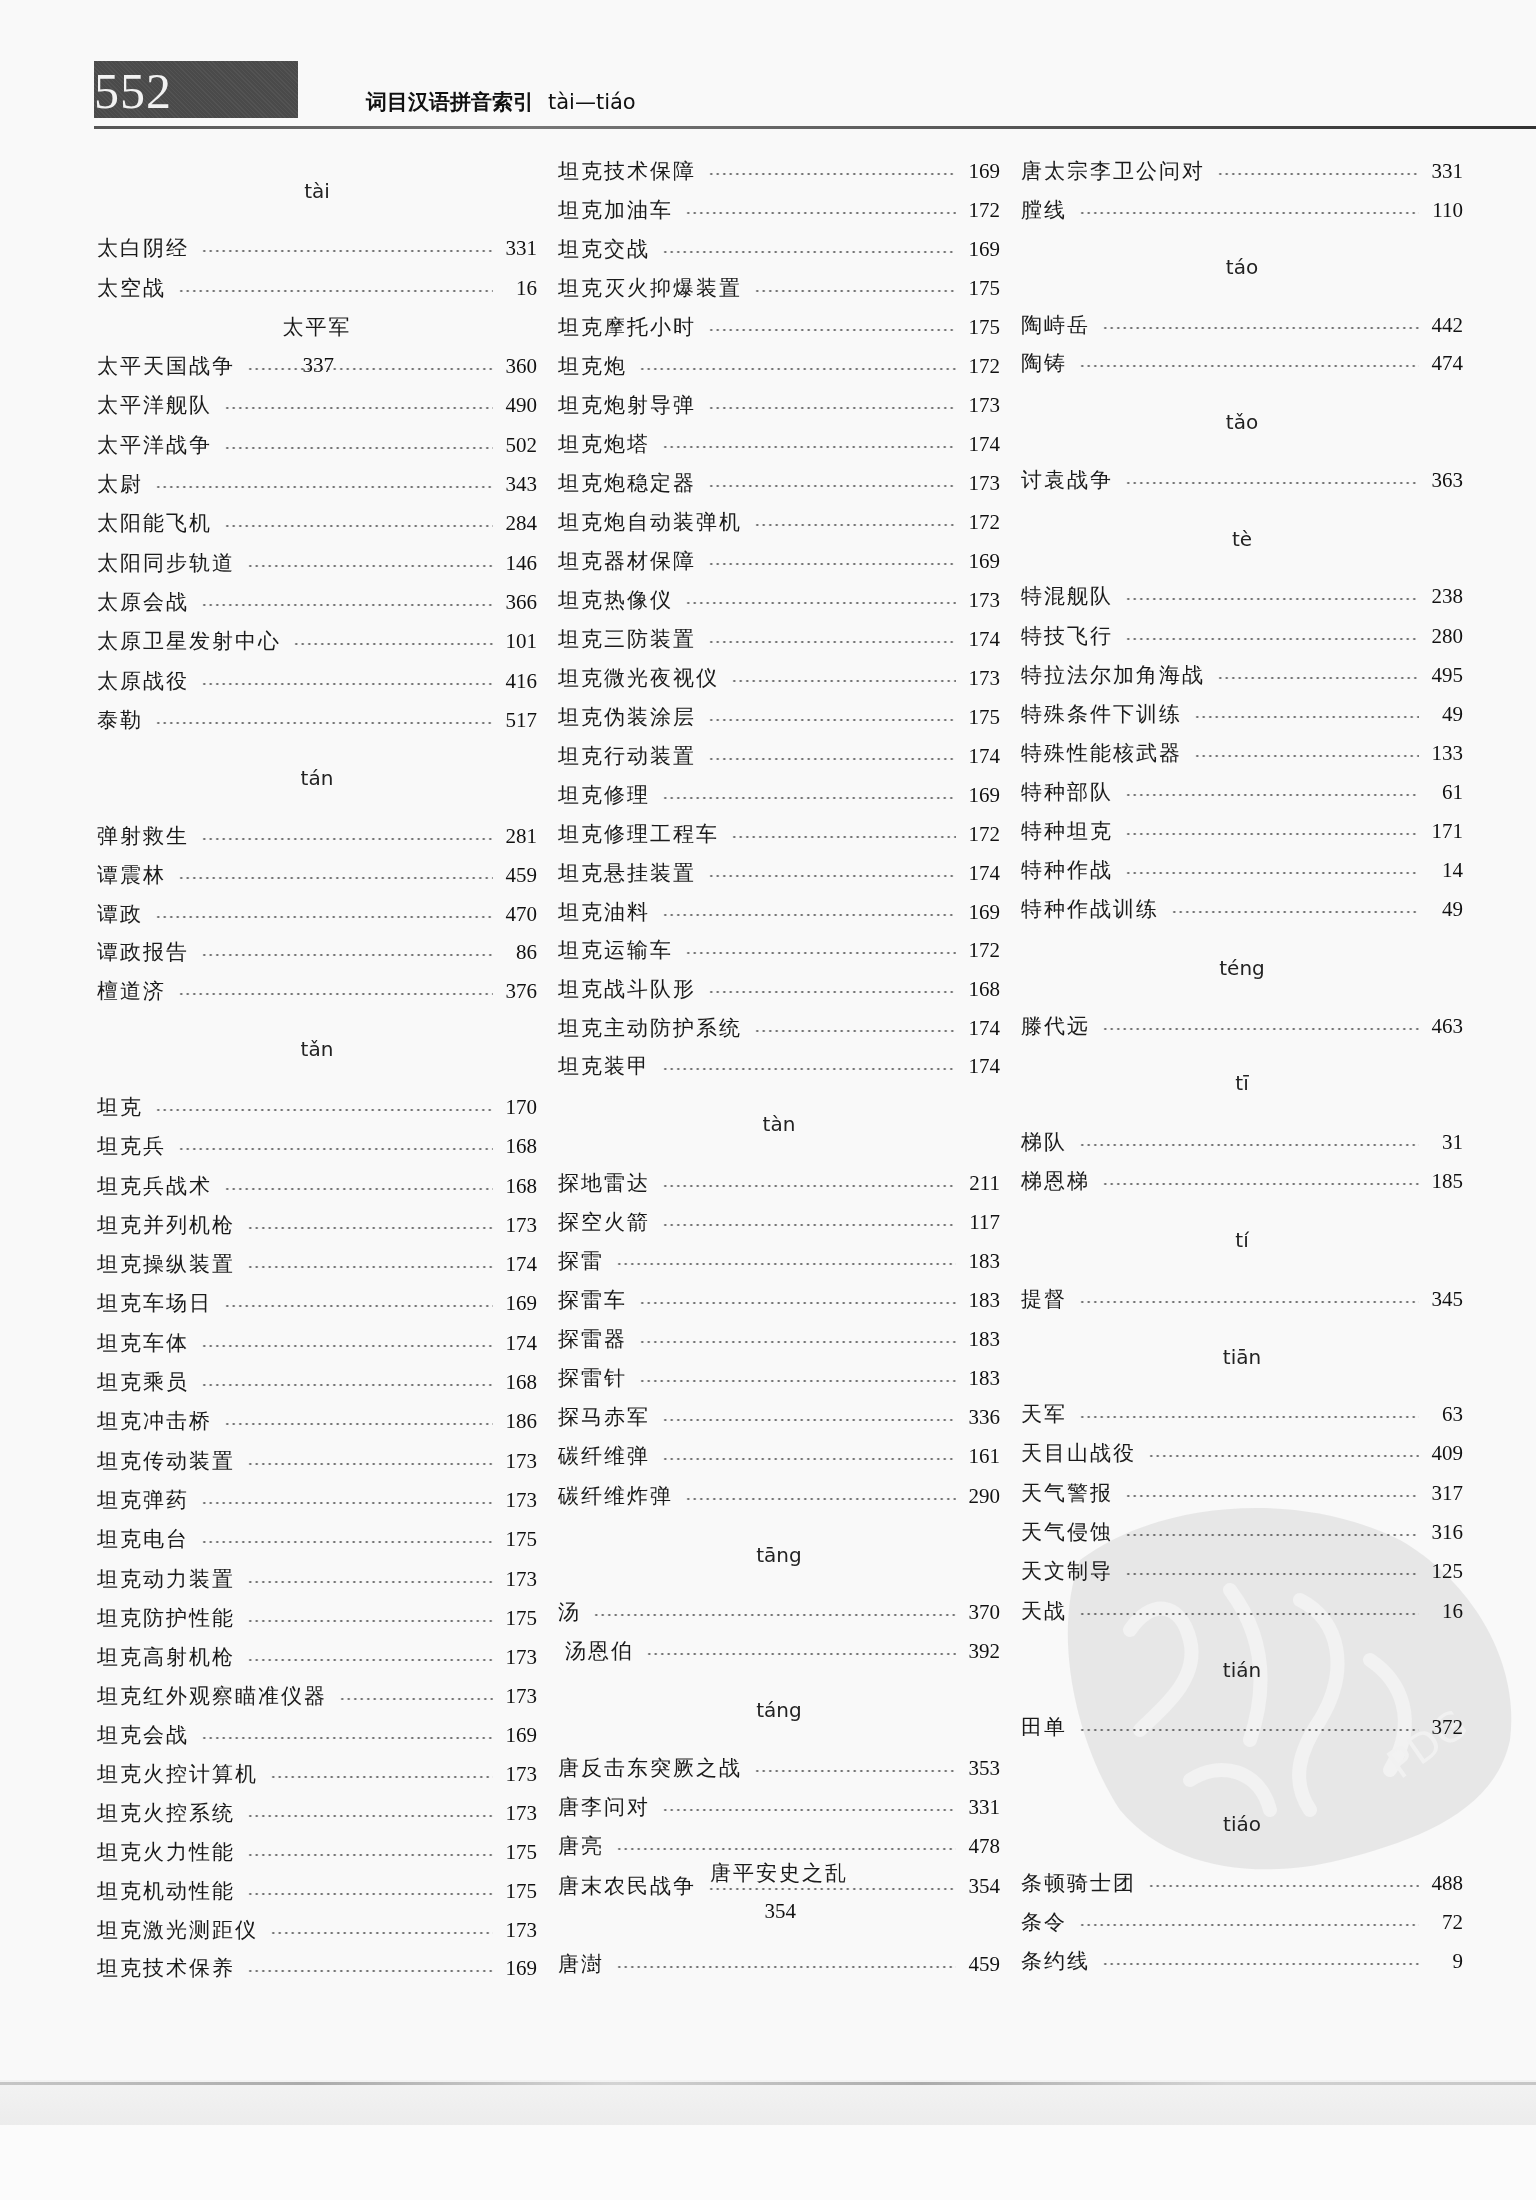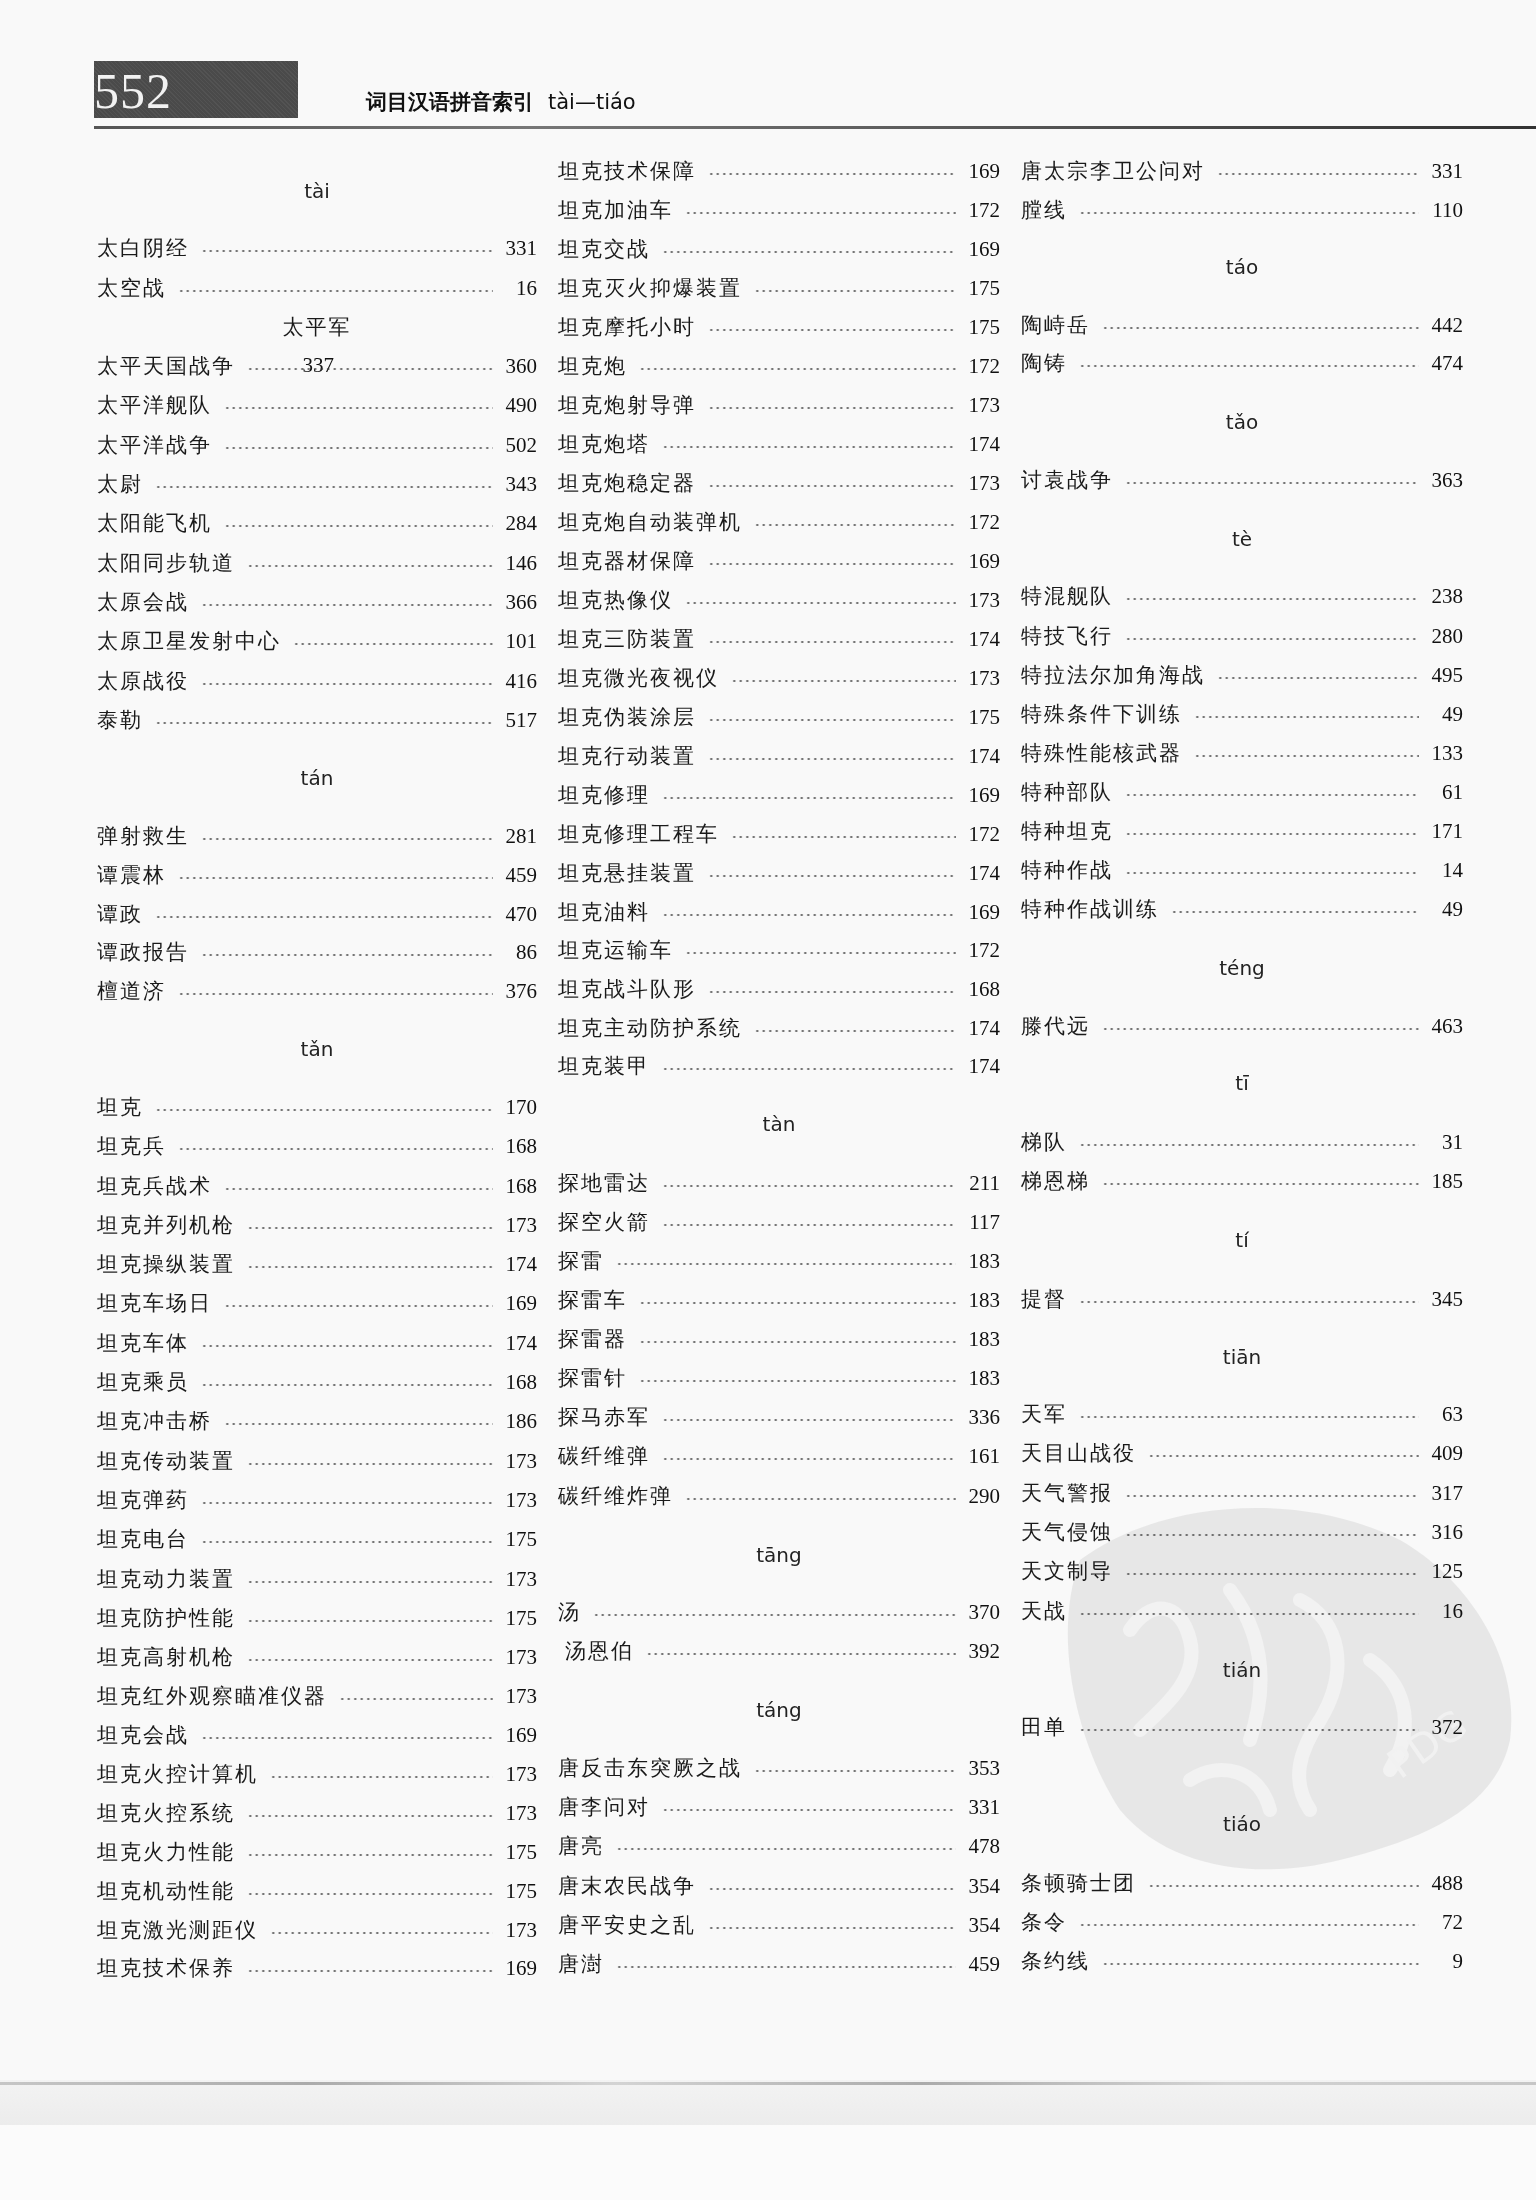--- a/index.html
+++ b/index.html
@@ -495,21 +495,21 @@
     <div class="entry" style="top: 1846px;">
       <span class="term">唐亮</span>
       <span class="leader"></span>
       <span class="page-ref">478</span>
     </div>
     <div class="entry" style="top: 1886px;">
       <span class="term">唐末农民战争</span>
       <span class="leader"></span>
       <span class="page-ref">354</span>
     </div>
-    <div class="entry" style="top: 1925px;">
+    <div class="entry" style="top: 1873px; flex-direction: column;">
       <span class="term">唐平安史之乱</span>
       <span class="leader"></span>
       <span class="page-ref">354</span>
     </div>
     <div class="entry" style="top: 1964px;">
       <span class="term">唐澍</span>
       <span class="leader"></span>
       <span class="page-ref">459</span>
     </div>
   </div>

